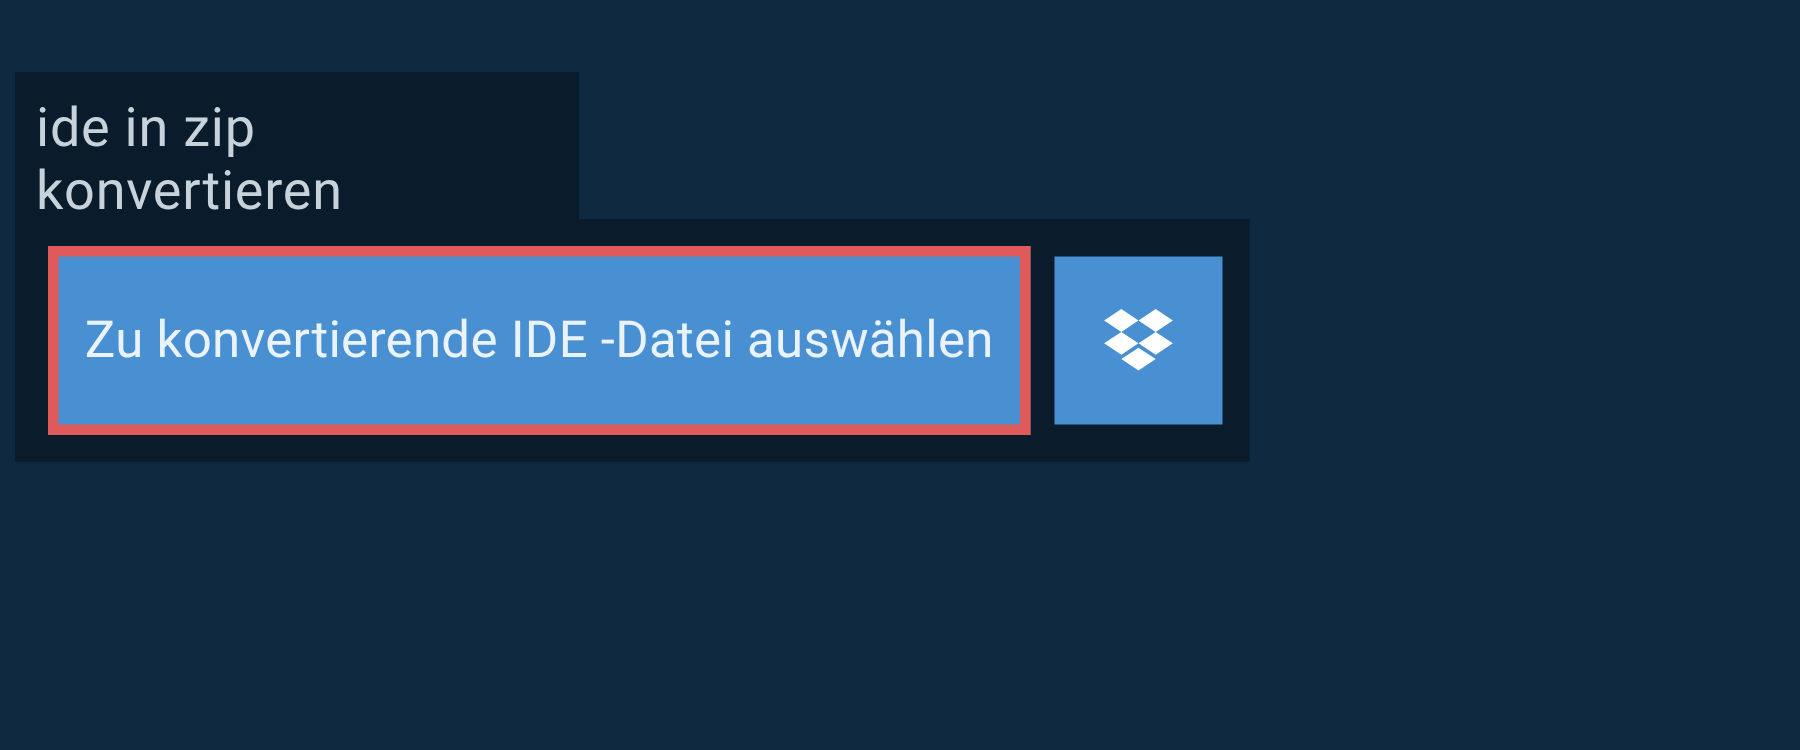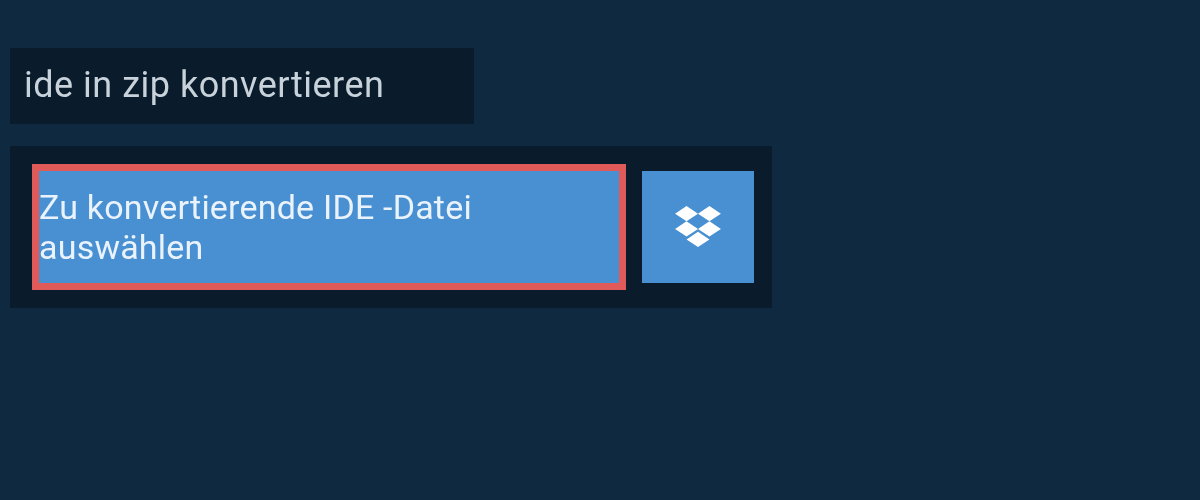--- a/index.html
+++ b/index.html
@@ -18,33 +18,33 @@
       position: relative;
       width: 100%;
       height: 100%;
     }
     .heading-box {
       position: absolute;
       top: 48px;
       left: 10px;
       background: #0a1b2b;
       padding: 16px 28px 18px 14px;
-      width: 464px;
+      width: 376px;
     }
     .heading-text {
       color: #c8d2db;
       font-size: 36px;
       font-weight: 400;
       letter-spacing: 0.5px;
     }
     .panel {
       position: absolute;
       top: 146px;
       left: 10px;
-      width: 762px;
+      width: 823px;
       height: 162px;
       background: #0a1b2b;
       display: flex;
       align-items: center;
       padding: 18px 18px 18px 22px;
       gap: 16px;
     }
     .select-button {
       flex: 1;
       height: 126px;

